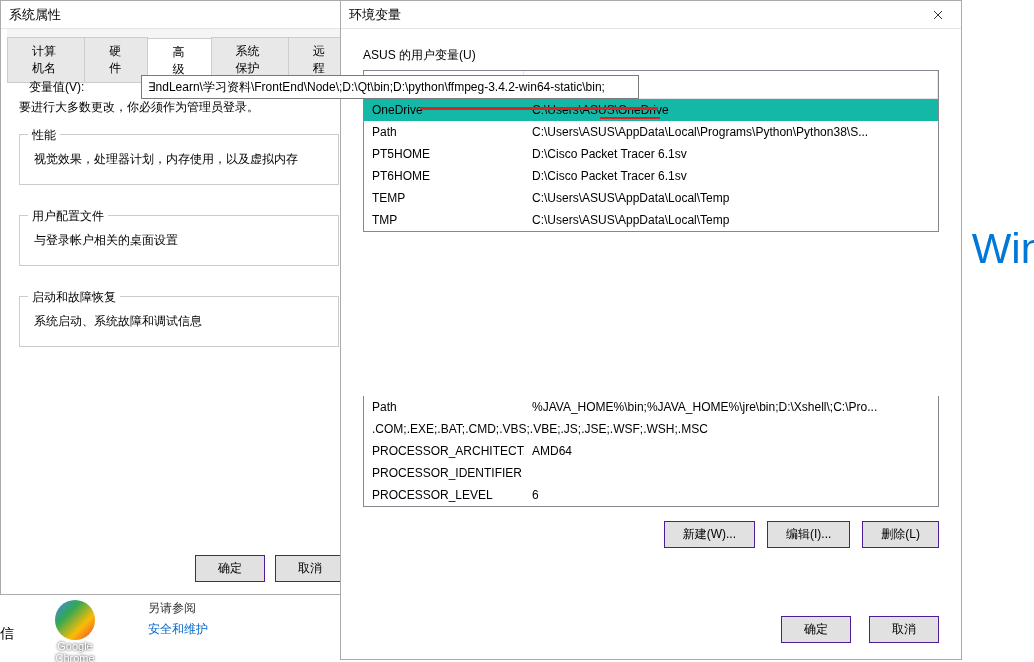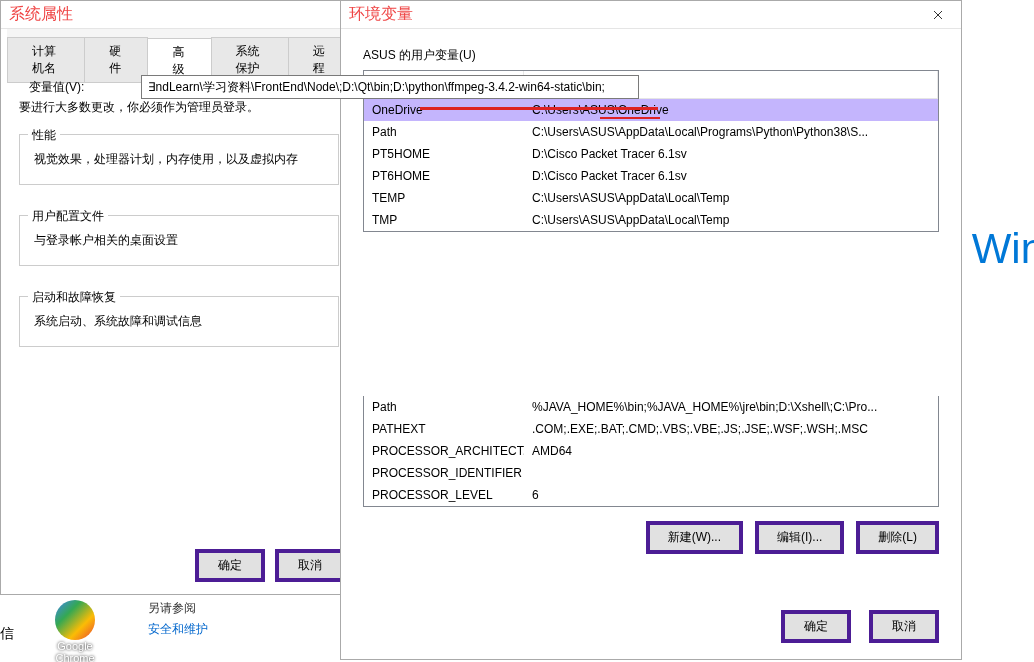--- a/index.html
+++ b/index.html
@@ -1,44 +1,44 @@
 <!DOCTYPE html>
 <html><head>
 <meta charset="utf-8">
 <style>
 * { margin: 0; padding: 0; box-sizing: border-box; font-family: "Microsoft YaHei", sans-serif; font-size: 12px; }
 body { background: #fff; width: 1034px; height: 662px; position: relative; overflow: hidden; }
 
 .window { position: absolute; background: #fff; border: 1px solid #aaa; }
 .titlebar { display: flex; align-items: center; justify-content: space-between; height: 28px; padding: 0 8px; background: #fff; border-bottom: 1px solid #e5e5e5; }
-.titlebar .title { font-size: 16px; color: #ef4444; }
+.titlebar .title { font-size: 13px; color: #000000; }
 .close { width: 30px; height: 20px; display: flex; align-items: center; justify-content: center; cursor: pointer; }
 .close svg { width: 10px; height: 10px; }
 
 .sysprops { left: 0; top: 0; width: 358px; height: 595px; }
 .tabs { display: flex; border-bottom: 1px solid #ccc; background: #f5f5f5; padding-top: 8px; margin: 0 6px; }
 .tab { padding: 5px 24px; border: 1px solid #ccc; border-bottom: none; margin-right: -1px; background: #e8e8e8; cursor: pointer; }
 .tab.active { background: #fff; position: relative; top: 1px; }
 .sys-body { padding: 16px 18px; }
 .sys-note { margin-bottom: 18px; }
 .fieldset { border: 1px solid #ccc; padding: 16px 14px; margin-bottom: 30px; position: relative; }
 .fieldset .legend { position: absolute; top: -8px; left: 8px; background: #fff; padding: 0 4px; }
 .btnrow { position: absolute; bottom: 12px; right: 12px; display: flex; gap: 10px; }
-.btn { border: 4px solid #4c1d95; background: #e1e1e1; padding: 4px 18px; cursor: pointer; min-width: 70px; text-align: center; }
+.btn { border: 1px solid #4c1d95; background: #e1e1e1; padding: 4px 18px; cursor: pointer; min-width: 70px; text-align: center; }
 .btn.primary { border: 2px solid #0078d7; background: #e5f1fb; }
 
 .envvar { left: 340px; top: 0; width: 622px; height: 660px; }
 .env-body { padding: 18px 22px 12px 22px; }
 .sect-label { margin-bottom: 6px; }
 .table { border: 1px solid #828790; background: #fff; }
 .thead { display: flex; background: #fff; border-bottom: 1px solid #e5e5e5; }
 .thead .th { padding: 5px 8px; border-right: 1px solid #e8e8e8; }
 .th1 { width: 160px; } .th2 { flex: 1; }
 .trow { display: flex; padding: 2px 0; }
-.trow.sel { background: #c4b5fd; }
+.trow.sel { background: #14b8a6; }
 .trow .td { padding: 2px 8px; white-space: nowrap; overflow: hidden; }
 .td1 { width: 160px; } .td2 { flex: 1; overflow: hidden; text-overflow: ellipsis; }
 .env-btns { display: flex; justify-content: flex-end; gap: 12px; margin-top: 14px; }
 .env-footer { position: absolute; bottom: 16px; right: 22px; display: flex; gap: 18px; }
 
 .editsys { left: 318px; top: 242px; width: 668px; height: 175px; background: #fff; border: 1px solid #aaa; }
 .editsys .titlebar { background: #fff; }
 .edit-body { padding: 18px 28px; }
 .formrow { display: flex; align-items: center; margin-bottom: 4px; }
 .formrow label { width: 112px; }
@@ -137,21 +137,20 @@
         </div>
     </div>
     <div style="height:164px"></div>
     <div class="table" style="border-top:none">
       <div id="sys-rows">
           <div class="trow">
             <div class="td td1">Path</div>
             <div class="td td2">%JAVA_HOME%\bin;%JAVA_HOME%\jre\bin;D:\Xshell\;C:\Pro...</div>
           </div>
           <div class="trow">
-            <div class="td td1">PATHEXT</div>
             <div class="td td2">.COM;.EXE;.BAT;.CMD;.VBS;.VBE;.JS;.JSE;.WSF;.WSH;.MSC</div>
           </div>
           <div class="trow">
             <div class="td td1">PROCESSOR_ARCHITECT...</div>
             <div class="td td2">AMD64</div>
           </div>
           <div class="trow">
             <div class="td td1">PROCESSOR_IDENTIFIER</div>
           </div>
           <div class="trow">

